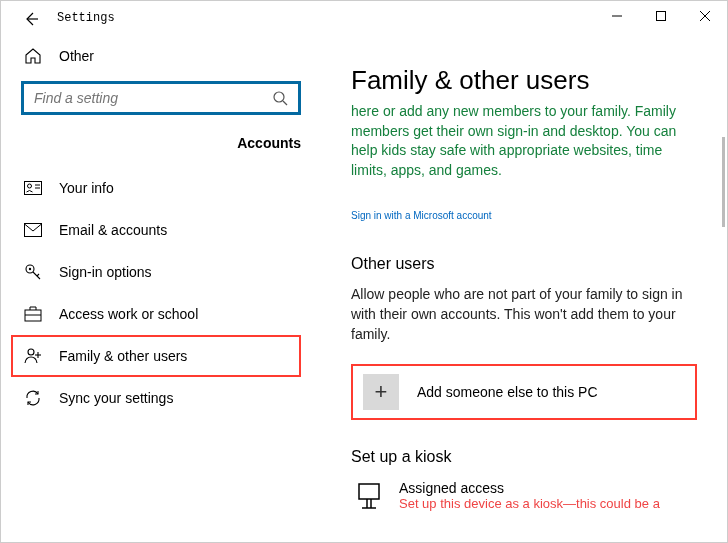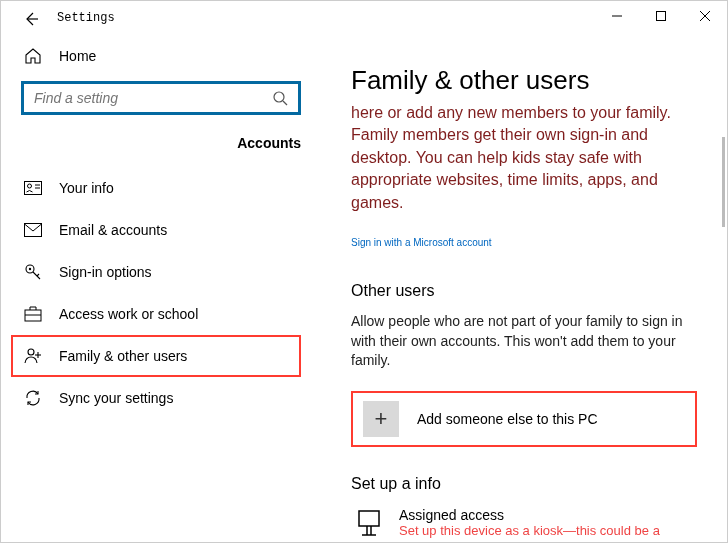--- a/index.html
+++ b/index.html
@@ -17,21 +17,21 @@
     .search-box { display: flex; align-items: center; border: 3px solid #0369a1; height: 34px; padding: 0 10px; margin-bottom: 20px; }
     .search-box input { flex: 1; border: none; outline: none; font-size: 14px; font-style: italic; color: #666; background: transparent; }
     .section-header { font-size: 14px; font-weight: 600; margin-bottom: 16px; text-align: right; }
     .nav-item { display: flex; align-items: center; height: 42px; cursor: pointer; position: relative; }
     .nav-item .icon { width: 24px; display: flex; justify-content: center; }
     .nav-item .label { margin-left: 14px; font-size: 14px; }
     .nav-item.active::before { content: ""; position: absolute; left: -20px; top: 6px; bottom: 6px; width: 4px; background: #0078d4; }
     .nav-item.highlighted { outline: 2px solid #ff3b30; outline-offset: -2px; margin-left: -10px; padding-left: 10px; }
     .main { flex: 1; padding: 28px 30px 0 30px; overflow: hidden; position: relative; }
     .page-title { font-size: 26px; font-weight: 400; margin-bottom: 6px; }
-    .description { font-size: 16px; color: #7f1d1d; margin-bottom: 19px; line-height: 1.4; }
+    .description { font-size: 14px; color: #15803d; margin-bottom: 26px; line-height: 1.4; }
     .link { color: #0067c0; font-size: 10px; cursor: pointer; display: inline-block; margin-bottom: 28px; }
     .section-title { font-size: 16px; font-weight: 400; margin-bottom: 12px; margin-top: 6px; }
     .section-desc { font-size: 14px; color: #222; margin-bottom: 20px; line-height: 1.4; }
     .add-button { display: flex; align-items: center; border: 2px solid #ff3b30; height: 56px; padding: 0 10px; margin-bottom: 28px; cursor: pointer; }
     .plus-box { width: 36px; height: 36px; background: #d9d9d9; display: flex; align-items: center; justify-content: center; font-size: 22px; font-weight: 300; color: #333; }
     .add-label { margin-left: 18px; font-size: 14px; }
     .kiosk-item { display: flex; align-items: flex-start; margin-top: 14px; }
     .kiosk-item .icon { width: 36px; display: flex; justify-content: center; padding-top: 2px; }
     .kiosk-text { margin-left: 12px; }
     .kiosk-title { font-size: 14px; }
@@ -71,21 +71,21 @@
 </div>
 
 <div class="container">
   <div class="sidebar">
     <div class="nav-home">
       <span class="icon">
         <svg width="18" height="18" viewBox="0 0 18 18">
             <path d="M2 8 L9 2 L16 8 L16 16 L11 16 L11 11 L7 11 L7 16 L2 16 Z" stroke="#000" stroke-width="1.1" fill="none"></path>
           </svg>
       </span>
-      <span class="label">Home</span>
+      <span class="label">Other</span>
     </div>
 
     <div class="search-box">
       <input type="text" placeholder="Find a setting" style="">
       <span>
         <svg width="16" height="16" viewBox="0 0 16 16">
             <circle cx="7" cy="7" r="5" stroke="#555" stroke-width="1.2" fill="none"></circle>
             <line x1="11" y1="11" x2="15" y2="15" stroke="#555" stroke-width="1.2"></line>
           </svg>
       </span>
@@ -170,21 +170,21 @@
     <div class="link">Sign in with a Microsoft account</div>
 
     <div class="section-title">Other users</div>
     <div class="section-desc">Allow people who are not part of your family to sign in with their own accounts. This won't add them to your family.</div>
 
     <div class="add-button">
       <div class="plus-box">+</div>
       <div class="add-label">Add someone else to this PC</div>
     </div>
 
-    <div class="section-title">Set up a info</div>
+    <div class="section-title">Set up a kiosk</div>
 
     <div class="kiosk-item">
       <span class="icon">
         <svg width="26" height="30" viewBox="0 0 26 30">
             <rect x="3" y="2" width="20" height="15" stroke="#000" stroke-width="1.5" fill="none"></rect>
             <line x1="11" y1="17" x2="11" y2="26" stroke="#000" stroke-width="1.5"></line>
             <line x1="15" y1="17" x2="15" y2="26" stroke="#000" stroke-width="1.5"></line>
             <line x1="6" y1="26" x2="20" y2="26" stroke="#000" stroke-width="1.5"></line>
           </svg>
       </span>

